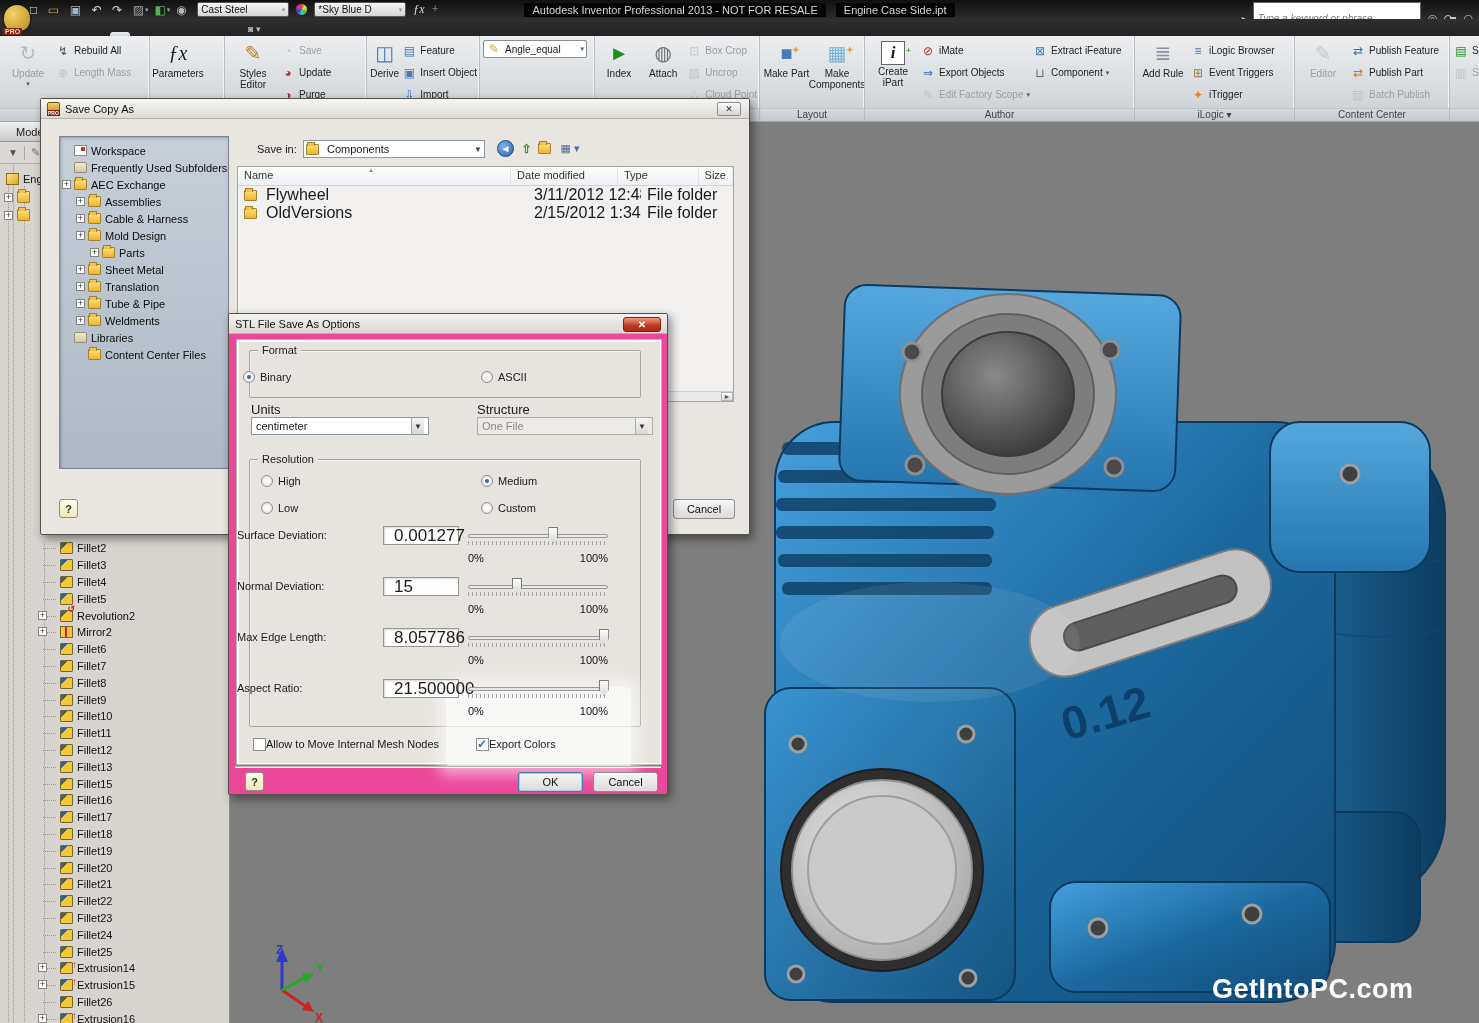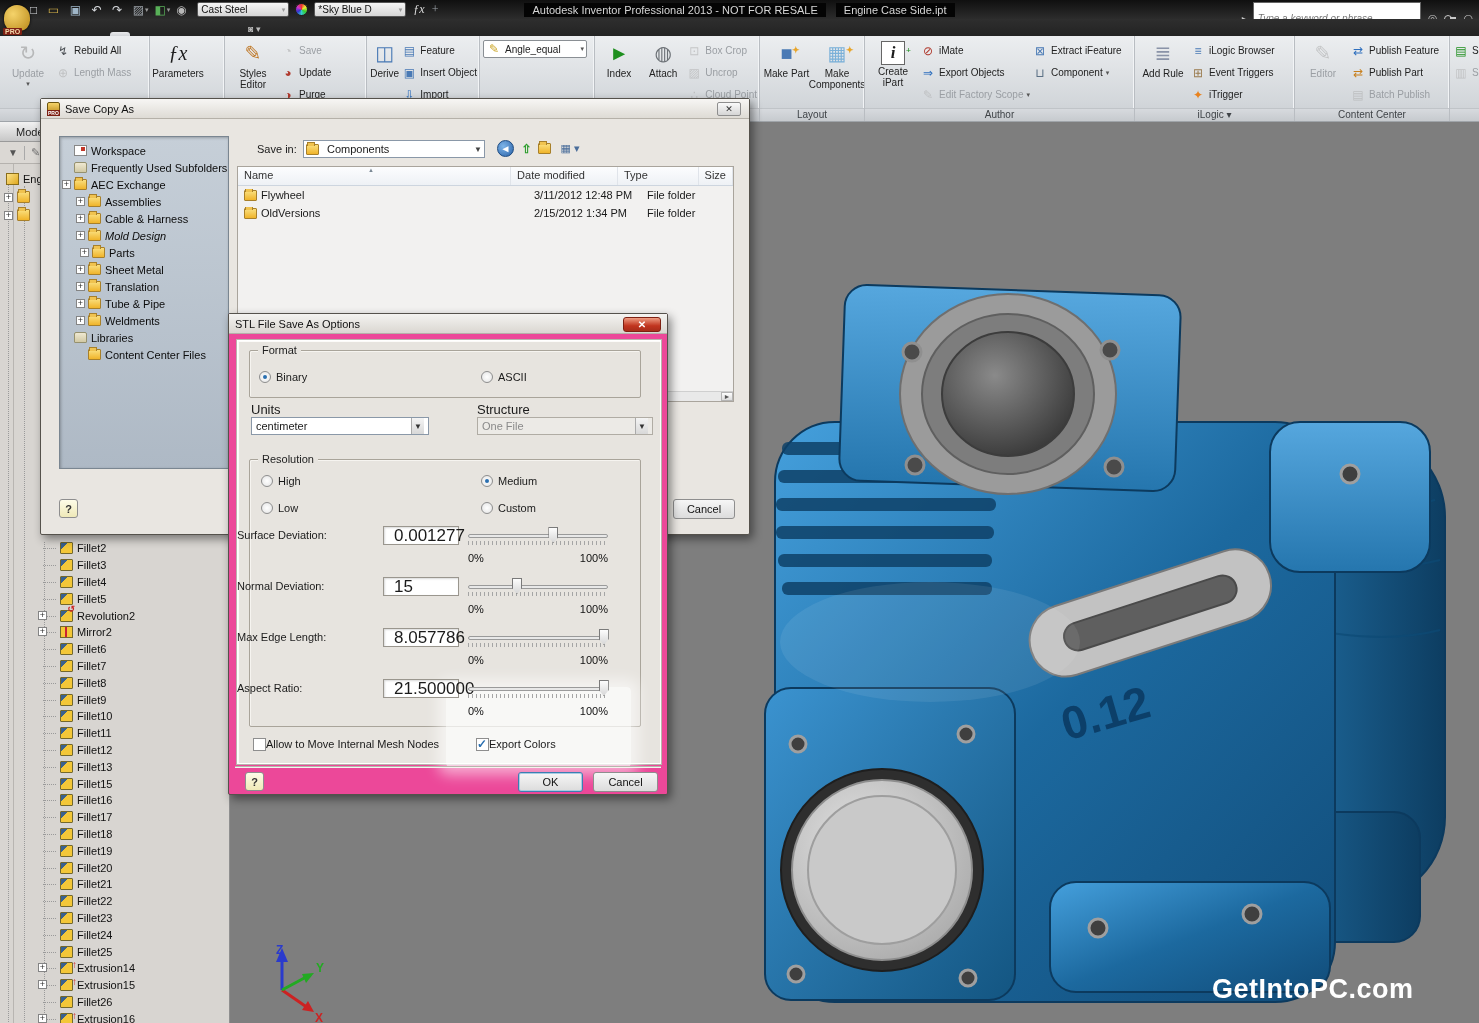--- a/index.html
+++ b/index.html
@@ -109,21 +109,21 @@
   .sd-savein .arr{margin-left:auto;font-size:8px;color:#444}
   .navic{position:absolute;top:41px;width:17px;height:17px;display:flex;align-items:center;justify-content:center;font-size:12px}
   .backic{background:radial-gradient(circle at 35% 35%,#7db4e8,#2a62a8);border-radius:50%;color:#fff;font-size:10px;border:1px solid #1c4a80}
   .upic{color:#2d9e2d;font-weight:bold}
   .viewic{width:24px;color:#4a6d9a;font-size:11px}
   .sd-list{position:absolute;left:196px;top:67px;width:497px;height:236px;background:#f2f1f0;border:1px solid #a9a49c;overflow:hidden}
   .sdl-head{display:flex;height:19px;background:linear-gradient(#fcfdfe,#eef1f5);border-bottom:1px solid #cdd5df;position:relative}
   .sdl-hc{font-size:11px;color:#333;padding:2px 6px;border-right:1px solid #e0e4ea;position:relative}
   .sort{position:absolute;left:130px;top:0;font-size:6px;color:#7a8894}
   .sdl-row{display:flex;align-items:center;height:18px}
-  .sdl-c{padding:0 6px;font-size:11px;white-space:nowrap;overflow:hidden;display:flex;align-items:center;}
+  .sdl-c{padding:0 6px;font-size:16px;white-space:nowrap;overflow:hidden;display:flex;align-items:center;gap:5px}
   .w-name{width:290px}.w-date{width:113px}.w-type{width:85px}.w-size{flex:1}
   .sd-hscroll{position:absolute;left:0;bottom:0;right:0;height:10px;background:#e9e9e9;border-top:1px solid #cfcfcf;display:flex;justify-content:space-between}
   .hs-arr{width:12px;height:9px;font-size:7px;display:flex;align-items:center;justify-content:center;color:#555;background:linear-gradient(#fdfdfd,#dcdcdc);border:1px solid #b5b5b5}
   .sd-cancel{position:absolute;left:632px;top:400px;width:62px;height:20px}
   .sd-help{left:18px;top:400px}
 
   
   #stl-dialog{left:228px;top:313px;width:440px;height:482px;z-index:20;background:#ec4899}
   .stl-close{position:absolute;right:6px;top:3px;width:38px;height:15px;background:linear-gradient(#ee9c82,#c1351f 60%,#a82d1a);border:1px solid #7e2012;border-radius:3px;color:#fff;font-size:10px;font-weight:bold;display:flex;align-items:center;justify-content:center}
   .stl-inner{position:absolute;left:8px;top:26px;width:424px;height:424px;border:1px solid #fff;box-shadow:inset 1px 1px 0 #fcfbf9,0 0 0 1px #b8b4ac;background:#e7e4df}
@@ -763,26 +763,26 @@
       <div class="sdt-row" style="padding-left: 14px;">
     <span class="texp"></span>
     <span class="sdt-ic ic-folder"></span>
     <span class="sdt-lbl">Assemblies</span>
   </div>
       <div class="sdt-row" style="padding-left: 14px;">
     <span class="texp"></span>
     <span class="sdt-ic ic-folder"></span>
     <span class="sdt-lbl">Cable &amp; Harness</span>
   </div>
-      <div class="sdt-row" style="padding-left: 14px; font-style: italic;">
+      <div class="sdt-row" style="padding-left: 14px;">
     <span class="texp"></span>
     <span class="sdt-ic ic-folder"></span>
     <span class="sdt-lbl">Mold Design</span>
   </div>
-      <div class="sdt-row" style="padding-left: 18px; text-align: right;">
+      <div class="sdt-row" style="padding-left: 28px; text-align: right;">
     <span class="texp"></span>
     <span class="sdt-ic ic-folder"></span>
     <span class="sdt-lbl">Parts</span>
   </div>
       <div class="sdt-row" style="padding-left: 14px;">
     <span class="texp"></span>
     <span class="sdt-ic ic-folder"></span>
     <span class="sdt-lbl">Sheet Metal</span>
   </div>
       <div class="sdt-row" style="padding-left: 14px;">
@@ -860,21 +860,21 @@
 <div class="dialog" id="stl-dialog">
   <div class="dlg-title" style="background:linear-gradient(#f4f3f1,#dad7d1)">
     <span>STL File Save As Options</span>
     <span class="stl-close">✕</span>
   </div>
   <div class="stl-inner"></div>
 
   <div class="groupbox" style="left:20px;top:36px;width:392px;height:48px">
     <span class="gb-legend">Format</span>
   </div>
-  <label class="radio sel" style="left:30px;top:57px">
+  <label class="radio sel" style="left:14px;top:57px">
       <span class="rdot"></span>
       <span>Binary</span>
     </label>
   <label class="radio" style="left:252px;top:57px">
       <span class="rdot"></span>
       <span>ASCII</span>
     </label>
 
   <span class="field-lbl" style="left:22px;top:88px">Units</span>
   <div class="combo" style="left:22px;top:103px;width:178px">

